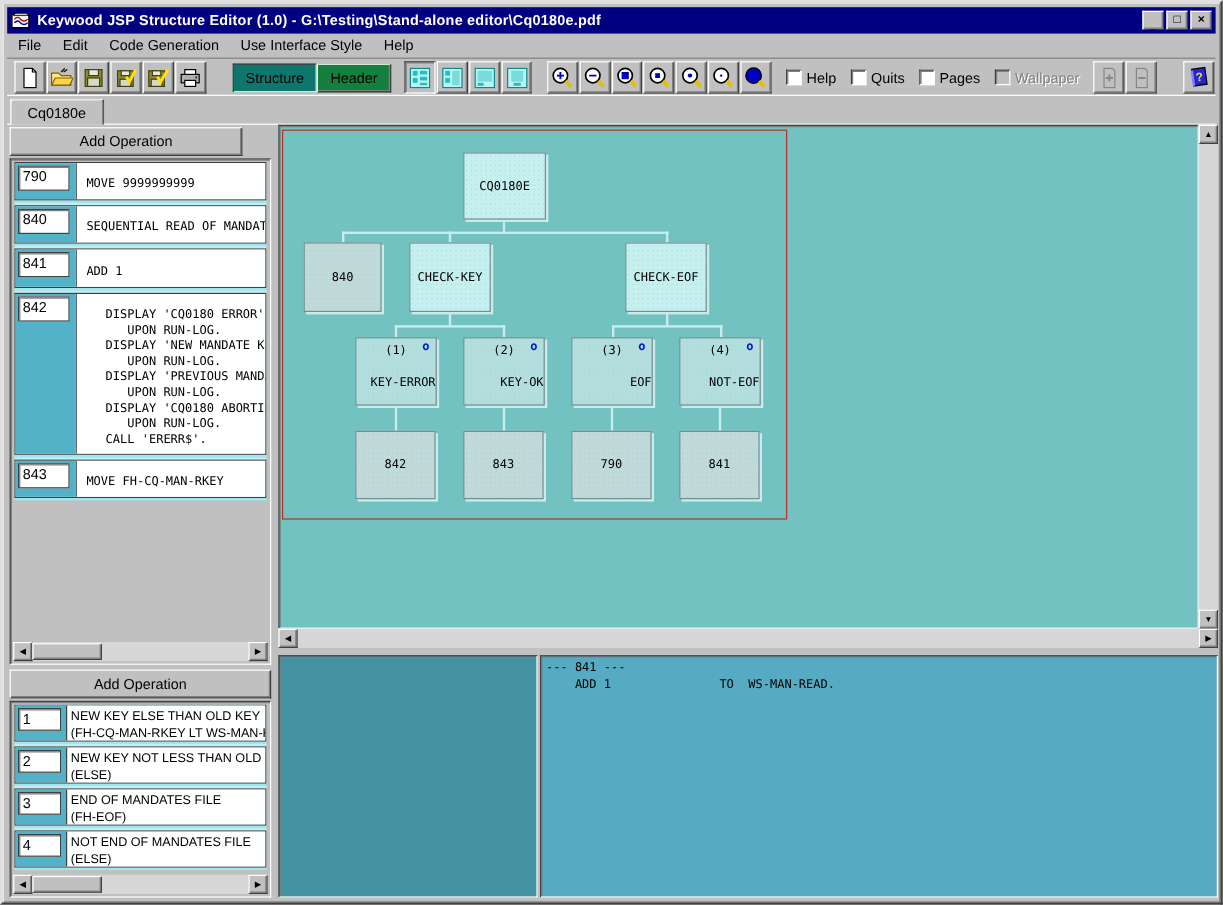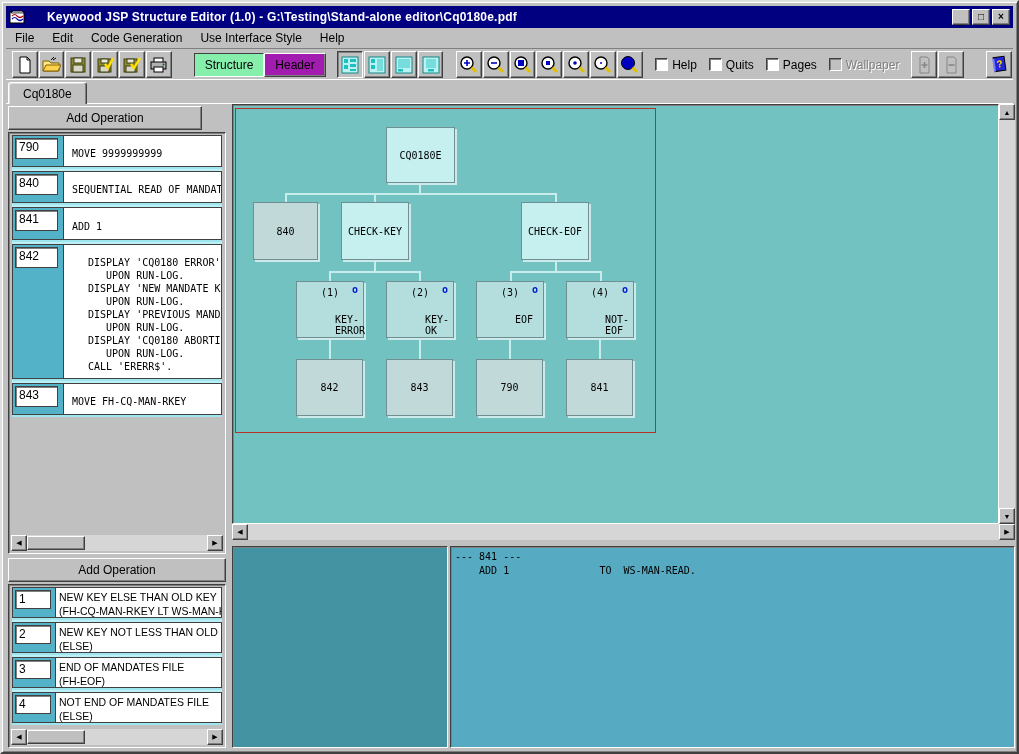--- a/index.html
+++ b/index.html
@@ -18,21 +18,21 @@
   .raised { border-top:1px solid #ffffff; border-left:1px solid #ffffff;
             border-right:1px solid #404040; border-bottom:1px solid #404040;
             box-shadow: inset -1px -1px 0 #808080; background:#c0c0c0; }
   .sunken { border-top:1px solid #404040; border-left:1px solid #404040;
             border-right:1px solid #ffffff; border-bottom:1px solid #ffffff;
             box-shadow: inset 1px 1px 0 #808080; }
 
   
   .titlebar { position:absolute; left:4px; top:4px; right:4px; height:22px;
     background:#000080; color:#fff; display:flex; align-items:center; padding:0 3px; }
-  .titlebar .title { font-size:12px; font-weight:bold; margin-left:21px; white-space:nowrap;
+  .titlebar .title { font-size:12px; font-weight:bold; margin-left:5px; white-space:nowrap;
     letter-spacing:0.2px; }
   .app-icon { width:17px; height:16px; flex:0 0 auto; }
   .win-btns { margin-left:auto; display:flex; gap:2px; }
   .win-btn { width:18px; height:16px; font-size:10px; font-weight:bold; color:#000;
     display:flex; align-items:center; justify-content:center; line-height:1; }
   .win-btn.min span { margin-top:7px; }
 
   
   .menubar { position:absolute; left:4px; top:27px; right:4px; height:18px;
     display:flex; align-items:center; gap:0; font-size:12px; color:#000; }
@@ -41,22 +41,22 @@
   
   .toolbar { position:absolute; left:4px; top:46px; right:4px; height:32px;
     border-top:1px solid #808080; box-shadow: 0 -1px 0 #fff inset;
     display:flex; align-items:center; }
   .tbtn { width:27px; height:27px; display:flex; align-items:center; justify-content:center; margin-right:1px; }
   .tbtn svg { display:block; }
   .tb-gap { width:22px; }
   .tb-gap-sm { width:12px; }
   .txtbtn { height:24px; padding:0 10px; font-size:12px; display:flex; align-items:center; }
   .txtbtn.pressed { border-top:1px solid #404040; border-left:1px solid #404040;
-      border-right:1px solid #fff; border-bottom:1px solid #fff; background:#86efac; }
-  .txtbtn.plain { background:#a21caf; }
+      border-right:1px solid #fff; border-bottom:1px solid #fff; background:#0f766e; }
+  .txtbtn.plain { background:#15803d; }
   .chk-group { display:flex; align-items:center; gap:4px; font-size:12px; margin-right:12px; }
   .chk-box { width:13px; height:13px; background:#fff; }
   .chk-group.disabled { color:#808080; text-shadow:1px 1px 0 #ffffff; }
   .chk-group.disabled .chk-box { background:#c0c0c0; }
   .tbtn.disabled svg { opacity:0.9; }
 
   
   .tabbar { position:absolute; left:4px; top:80px; right:4px; height:22px; }
   .tabline { position:absolute; left:0; right:0; top:21px; height:2px;
       border-top:1px solid #fff; }
@@ -116,21 +116,21 @@
       font-family:"DejaVu Sans Mono", monospace; font-size:10px; color:#000;
       display:flex; align-items:center; justify-content:center;
       background-image: radial-gradient(#9ad4d4 0.6px, transparent 0.7px);
       background-size:4px 4px; }
   .node.proc { background-color:#c6efef; }
   .node.cond { background-color:#b4dedeb0; background-color:#b4dede; }
   .node.leaf { background-color:#c2d9d9; }
   .cond-num { position:absolute; top:5px; left:0; right:0; text-align:center; }
   .cond-marker { position:absolute; top:2px; right:5px; color:#0018cc; font-weight:bold;
       font-size:10px; }
-  .cond-label { position:absolute; top:32px; left:0; right:0; text-align:left;padding-left:38px; }
+  .cond-label { position:absolute; top:32px; left:0; right:0; text-align:right; }
   .cline { position:absolute; background:#c8ecec; }
 
   
   .bottom-left { position:absolute; left:230px; top:544px; width:216px; height:202px;
       background:#4493a3; }
   .bottom-right { position:absolute; left:448px; top:544px; width:565px; height:202px;
       background:#56abc2; }
   .detail-text { position:absolute; left:4px; top:3px; color:#000;
       font-family:"DejaVu Sans Mono", monospace; font-size:10px; line-height:14px;
       white-space:pre; }

